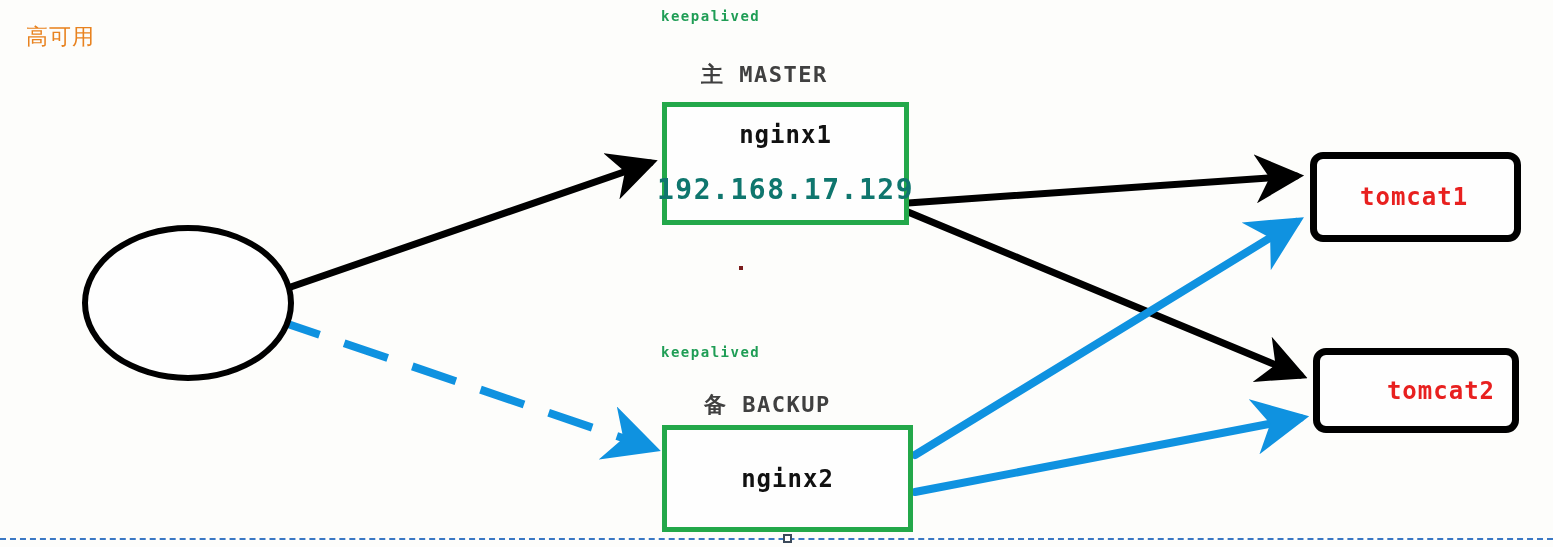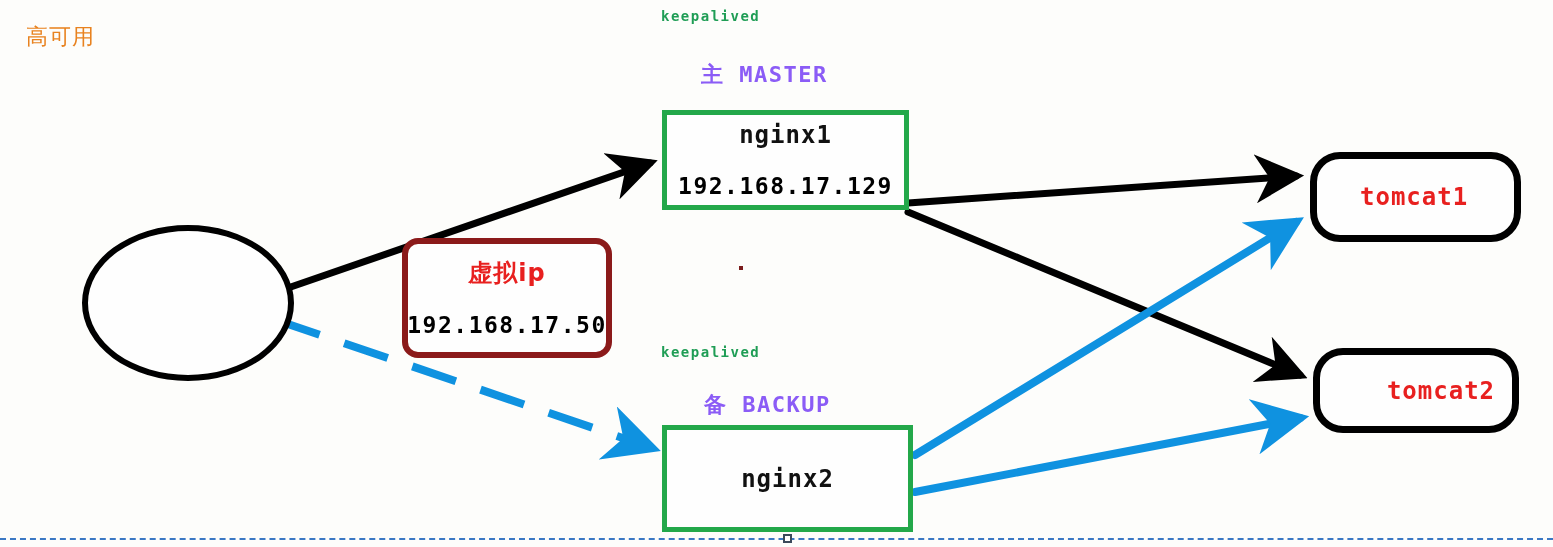--- a/index.html
+++ b/index.html
@@ -35,35 +35,35 @@
   }
   .node-green {
     border: 5px solid #23a84a;
   }
   .node-dark-red {
     border: 6px solid #8b1a1a;
     border-radius: 16px;
   }
   .node-black {
     border: 7px solid #000000;
-    border-radius: 30px;
+    border-radius: 13px;
   }
   .node-title {
     font-family: "DejaVu Sans Mono", "Liberation Mono", monospace;
     font-weight: bold;
     font-size: 24px;
     color: #111111;
     letter-spacing: 1px;
     line-height: 1.25;
   }
   .node-ip {
     font-family: "DejaVu Sans Mono", "Liberation Mono", monospace;
     font-weight: bold;
-    font-size: 23px;
-    color: #000000;
+    font-size: 28px;
+    color: #0f766e;
     letter-spacing: 1.5px;
     line-height: 1.25;
     margin-top: 22px;
   }
   .node-red-label {
     font-family: "DejaVu Sans Mono", "Liberation Mono", monospace;
     font-weight: bold;
     font-size: 24px;
     color: #e8201f;
     letter-spacing: 1px;
@@ -83,21 +83,21 @@
     font-family: "DejaVu Sans Mono", "Liberation Mono", monospace;
     font-weight: bold;
     font-size: 14px;
     color: #1f9d55;
     letter-spacing: 1.5px;
   }
   .label-role {
     font-family: "DejaVu Sans Mono", "Liberation Mono", monospace;
     font-weight: bold;
     font-size: 22px;
-    color: #8b5cf6;
+    color: #404040;
     letter-spacing: 1.5px;
   }
   .label-title {
     font-family: "DejaVu Sans", "Liberation Sans", sans-serif;
     font-weight: normal;
     font-size: 22px;
     color: #e8821f;
     letter-spacing: 1px;
   }
   .ellipse {
@@ -159,26 +159,22 @@
   <div class="free-label label-title" style="left:26px; top:22px;">高可用</div>
 
   <div class="free-label label-keepalived" style="left:661px; top:8px;">keepalived</div>
   <div class="free-label label-role" style="left:701px; top:60px;">主 MASTER</div>
 
   <div class="free-label label-keepalived" style="left:661px; top:344px;">keepalived</div>
   <div class="free-label label-role" style="left:704px; top:390px;">备 BACKUP</div>
 
   <div class="ellipse" style="left:82px; top:225px; width:200px; height:144px;"></div>
 
-  <div class="node node-dark-red" style="left:402px; top:238px; width:210px; height:120px;">
-    <div class="node-cjk-red">虚拟ip</div>
-    <div class="node-ip">192.168.17.50</div>
-  </div>
 
-  <div class="node node-green" style="left:662px; top:110px; width:247px; height:100px;">
+  <div class="node node-green" style="left:662px; top:102px; width:247px; height:123px;">
     <div class="node-title">nginx1</div>
     <div class="node-ip">192.168.17.129</div>
   </div>
 
   <div class="node node-green" style="left:662px; top:425px; width:251px; height:107px;">
     <div class="node-title">nginx2</div>
   </div>
 
   <div class="node node-black" style="left:1310px; top:152px; width:211px; height:90px; align-items:flex-start;">
     <div class="node-red-label" style="margin-left:43px;">tomcat1</div>

